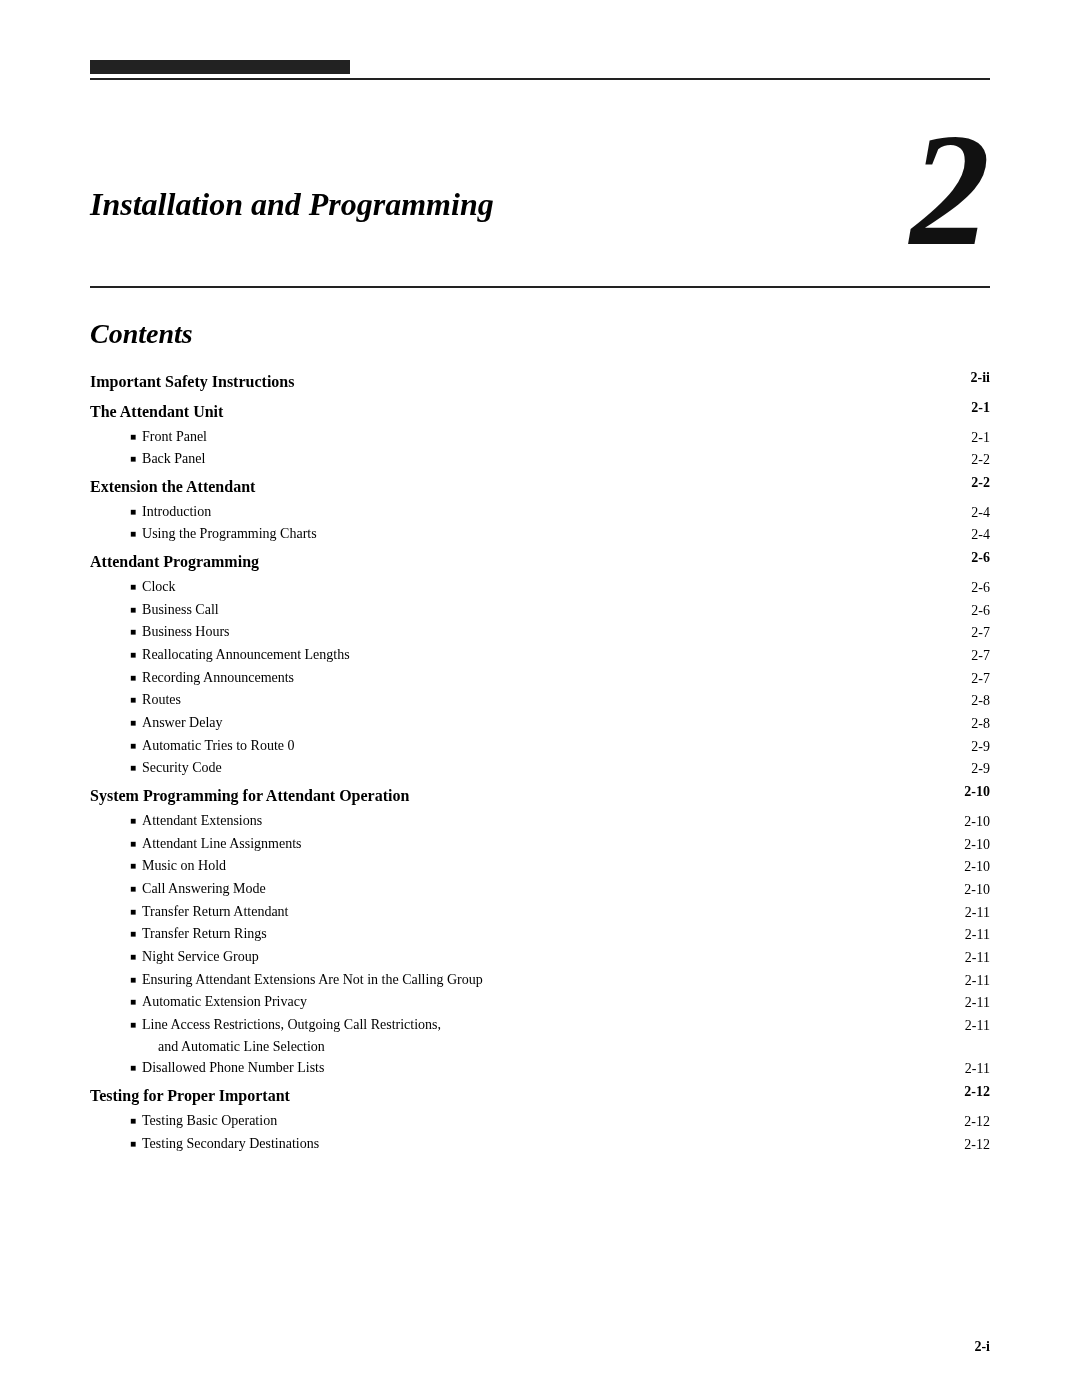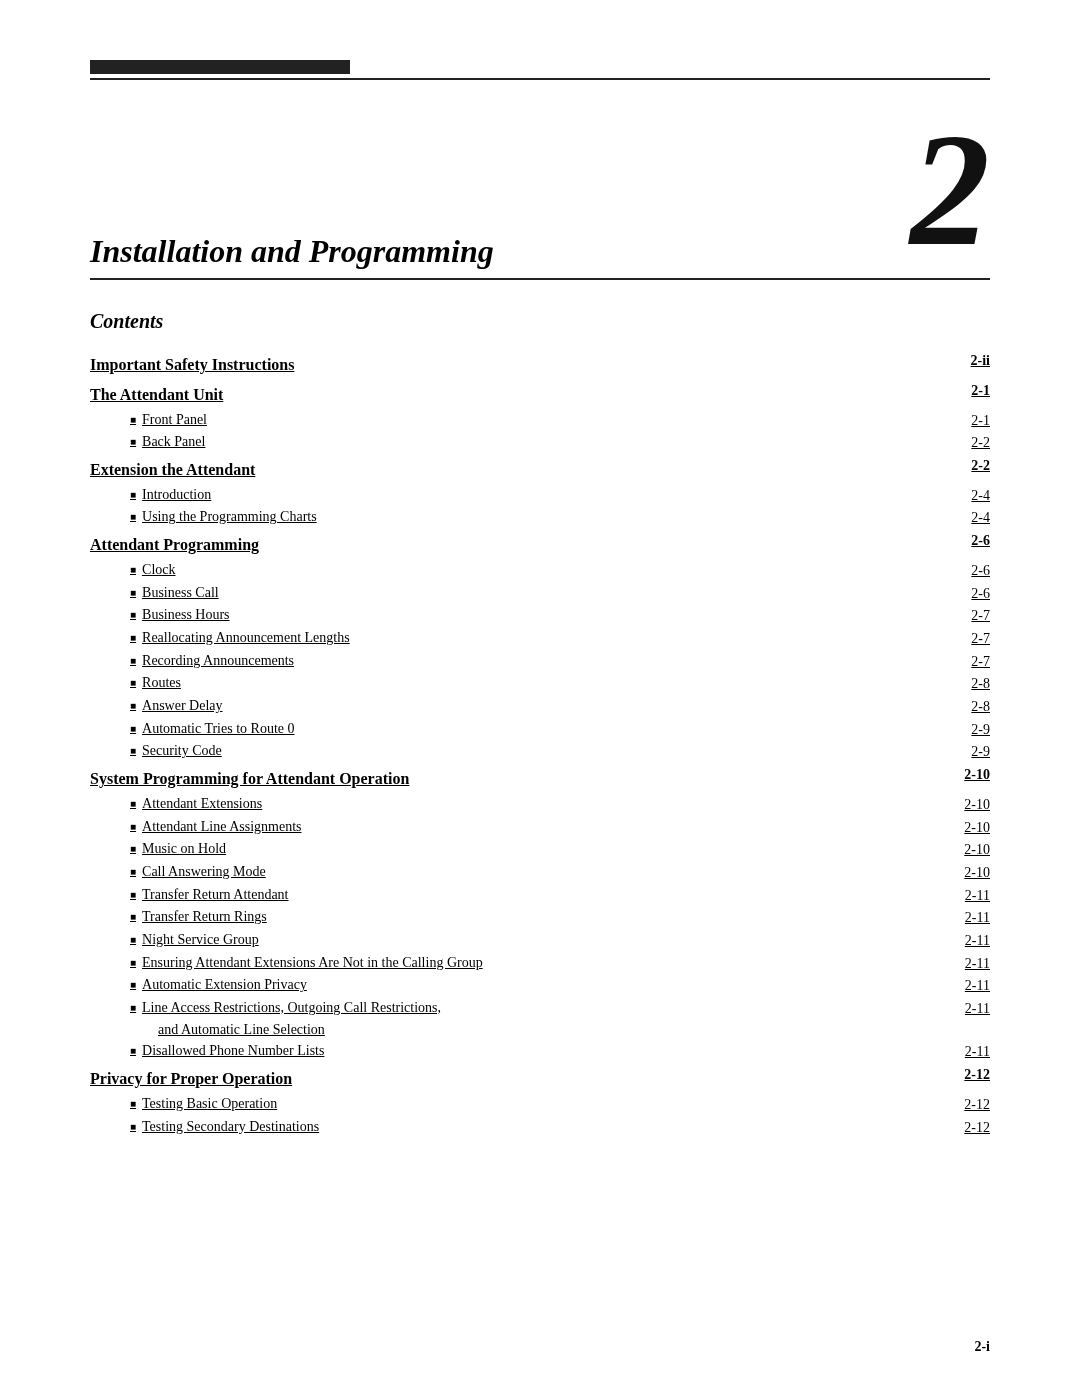--- a/index.html
+++ b/index.html
@@ -34,23 +34,23 @@
     }
     .top-thin-line {
       width: 100%;
       height: 2px;
       background: #222;
     }
 
     
     .chapter-header {
       display: flex;
-      align-items: flex-end;
+      align-items: center;
       justify-content: space-between;
-      margin-bottom: 8px;
+      margin-bottom: 16px;
     }
 
     .chapter-title {
       font-size: 32px;
       font-weight: bold;
       font-style: italic;
       margin-top: 18px;
       flex: 1;
     }
 
@@ -66,32 +66,31 @@
 
     
     .contents-rule {
       width: 100%;
       height: 2px;
       background: #222;
       margin-bottom: 10px;
     }
 
     .contents-heading {
-      font-size: 20px;
+      font-size: 28px;
       font-weight: bold;
       margin-bottom: 16px;
       font-style: italic;
       margin-top: 30px;
     }
 
     
     .toc-table {
       width: 100%;
       border-collapse: collapse;
-      text-decoration: underline;
     }
 
     .toc-table td {
       vertical-align: top;
       line-height: 1.55;
     }
 
     .toc-table .label-col {
       padding-left: 0;
     }
@@ -378,21 +377,21 @@
         <tr>
           <td class="label-col toc-minor" style="padding-left: 0px;">
             <div style="display: flex; align-items: flex-start; gap: 6px; padding-left: 40px;">
               <span style="font-size: 10px; margin-top: 3px; flex-shrink: 0;">■</span>
               <span>Disallowed Phone Number Lists</span>
             </div>
           </td>
           <td class="page-col toc-minor">2-11</td>
         </tr>
         <tr>
-          <td class="label-col toc-major"><strong>Privacy for Proper Operation</strong></td>
+          <td class="label-col toc-major"><strong>Testing for Proper Important</strong></td>
           <td class="page-col toc-major">2-12</td>
         </tr>
         <tr>
           <td class="label-col toc-minor" style="padding-left: 0px;">
             <div style="display: flex; align-items: flex-start; gap: 6px; padding-left: 40px;">
               <span style="font-size: 10px; margin-top: 3px; flex-shrink: 0;">■</span>
               <span>Testing Basic Operation</span>
             </div>
           </td>
           <td class="page-col toc-minor">2-12</td>

